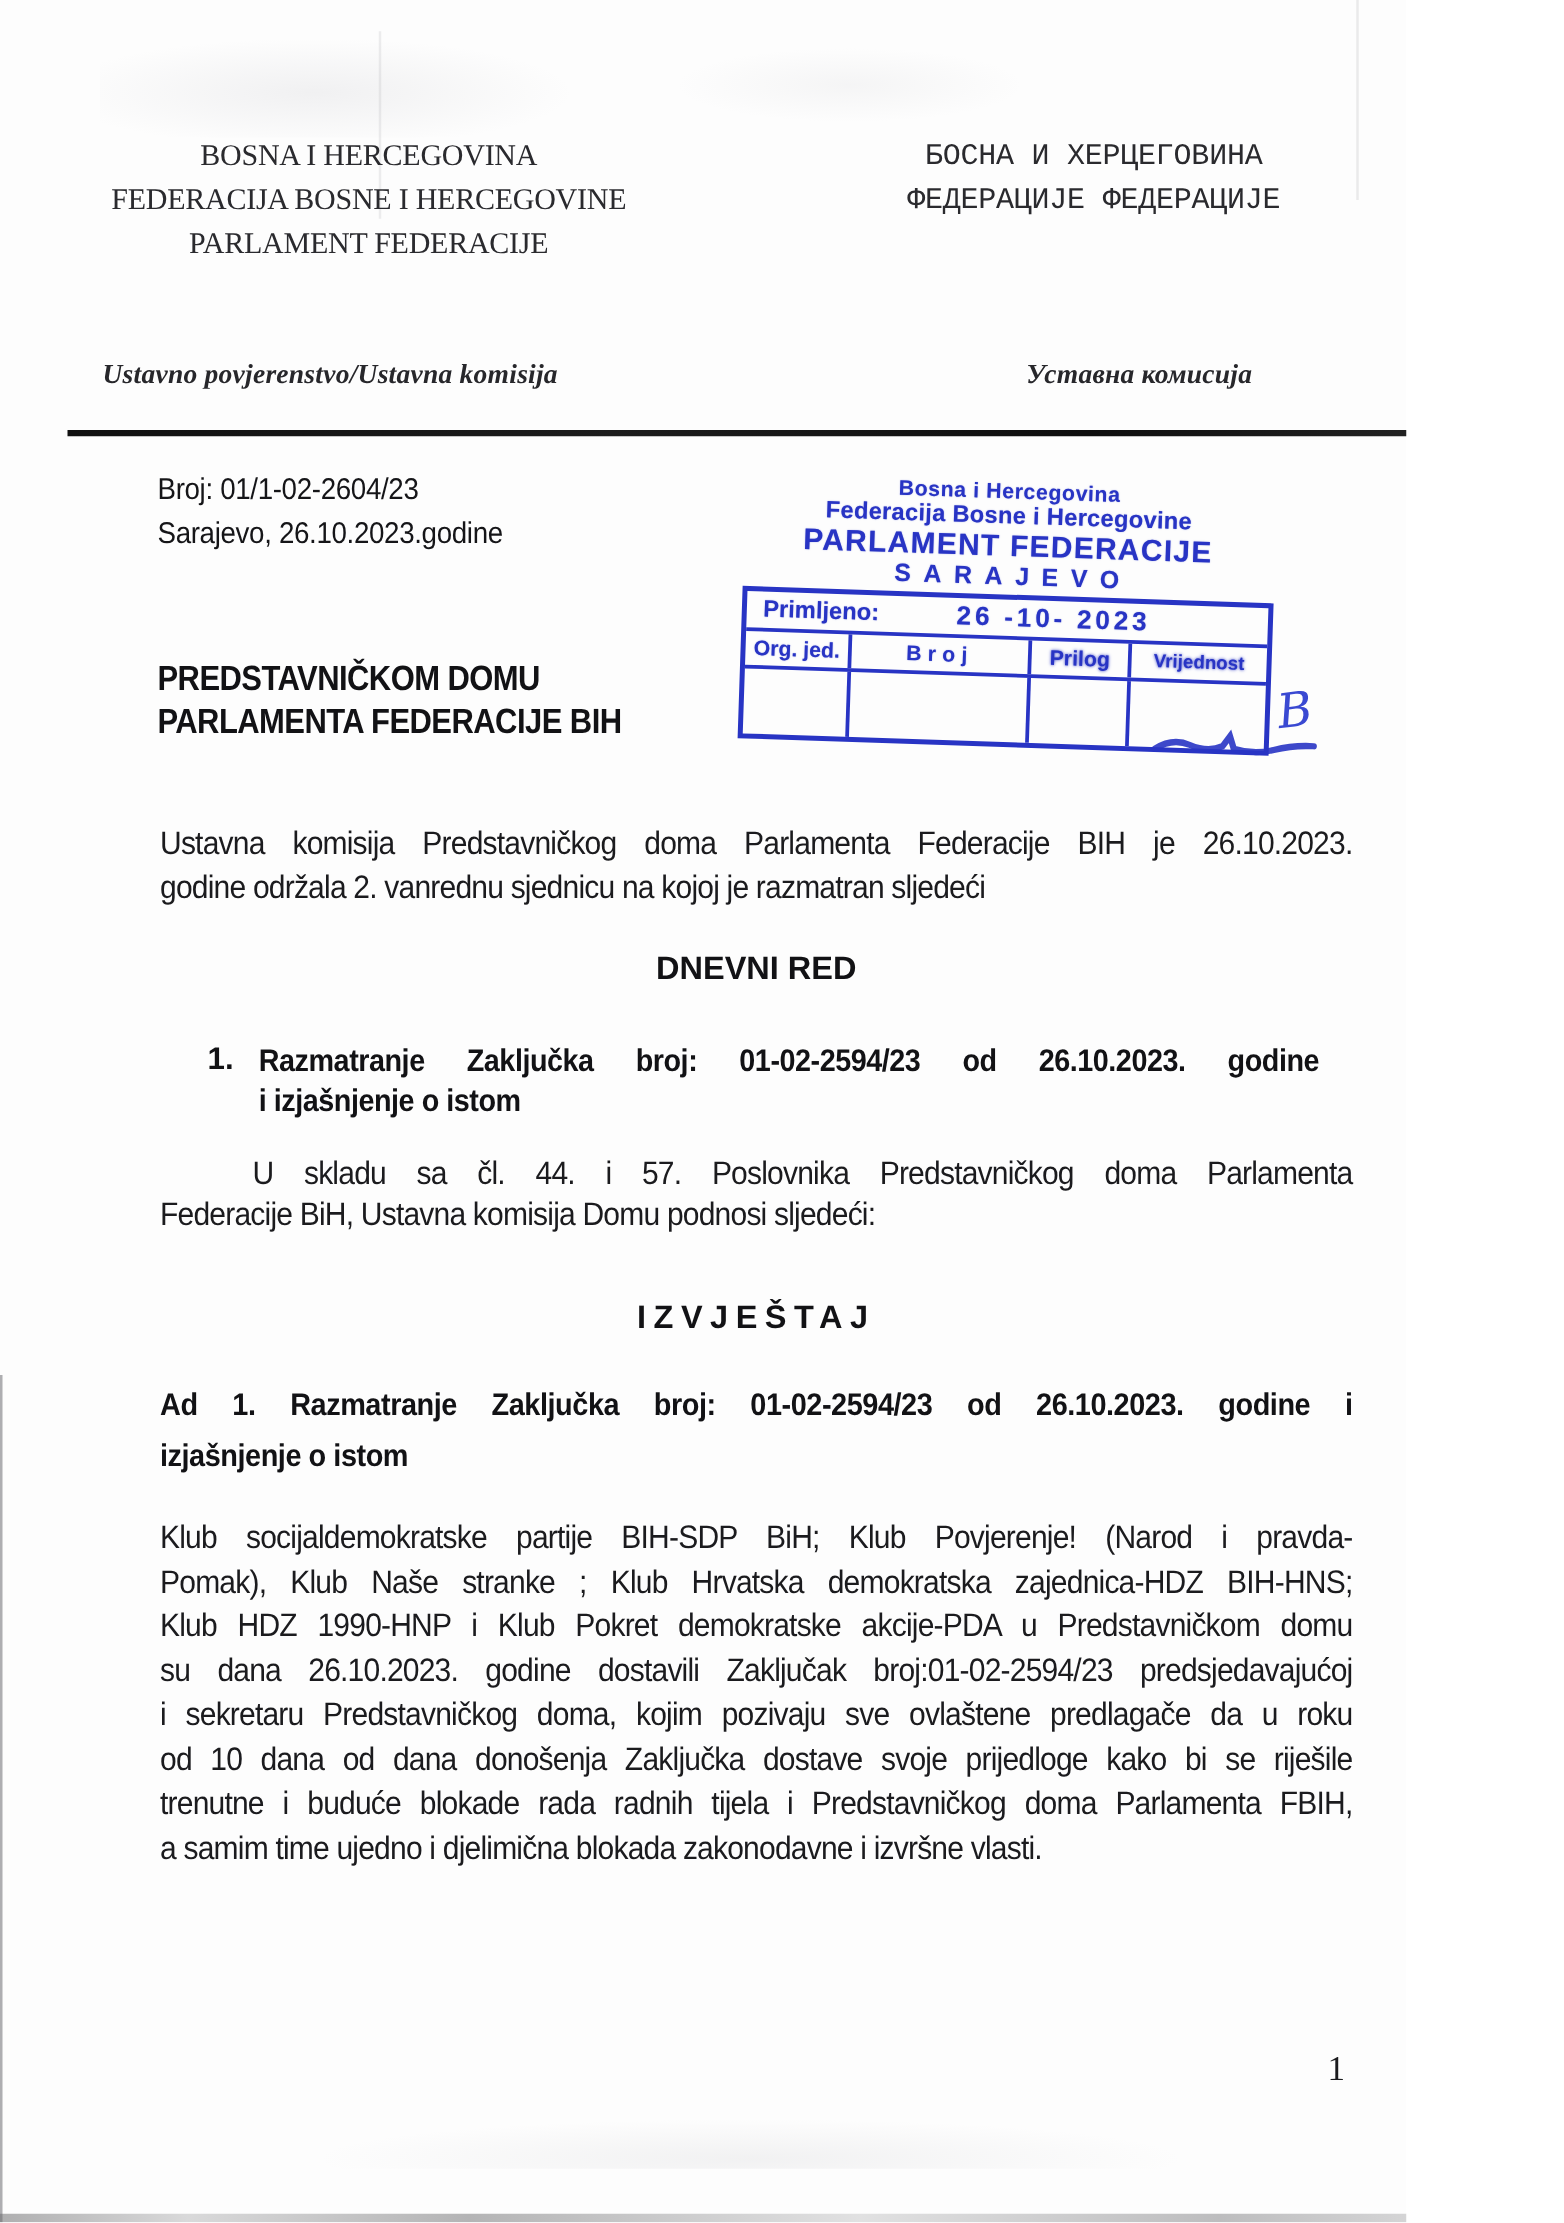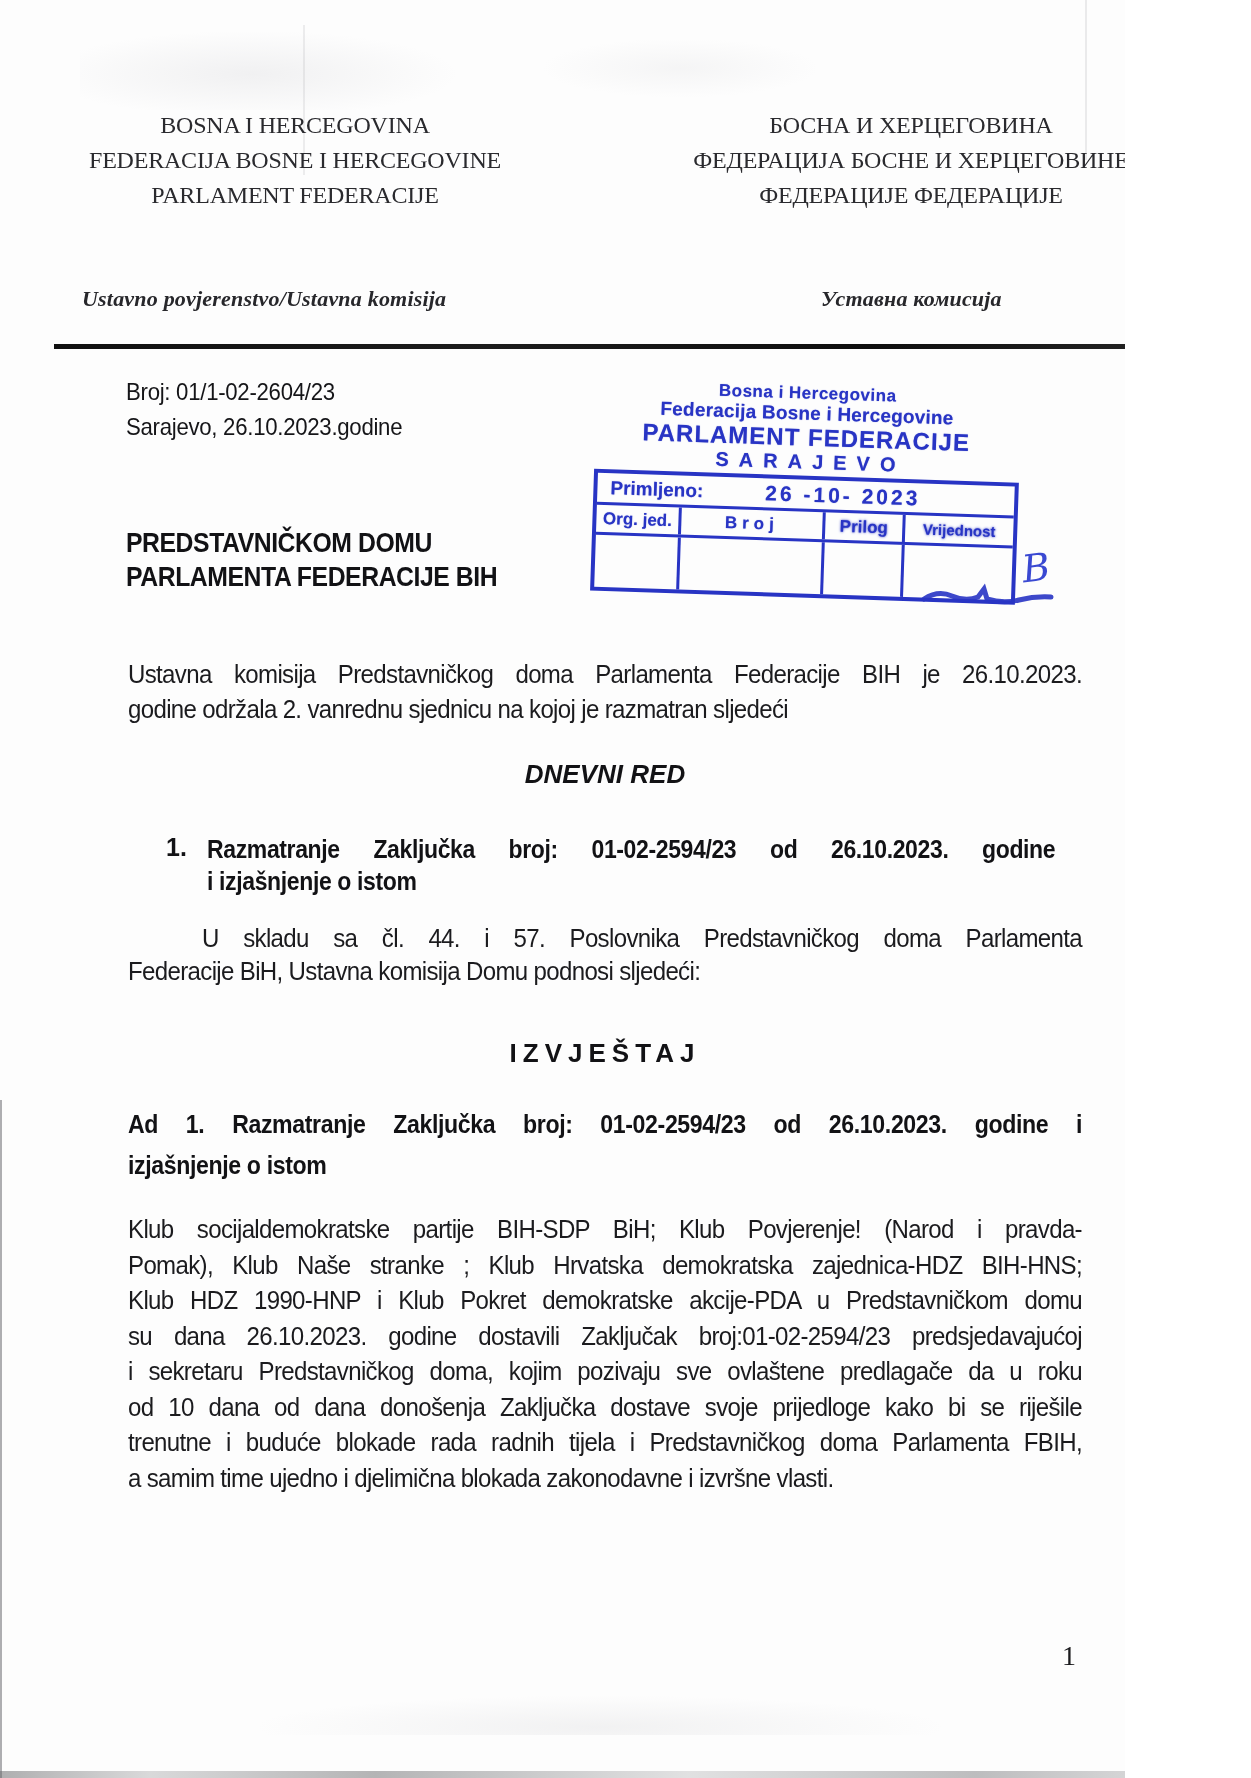--- a/index.html
+++ b/index.html
@@ -24,21 +24,21 @@
   .streak-c { left:1204px; top:0; width:7px; height:1778px; background:rgba(150,150,155,.16); }
   .edge-left { left:0; top:1100px; width:2px; height:678px; background:rgba(110,110,115,.55); }
   .bottom-band { left:0; bottom:0; width:1251px; height:7px;
     background:linear-gradient(90deg, rgba(110,110,112,.55) 0%, rgba(150,150,152,.35) 12%,
       rgba(120,120,122,.55) 30%, rgba(160,160,162,.30) 55%, rgba(125,125,128,.5) 78%, rgba(170,170,172,.25) 100%); }
 
   
   .hdr { font-family:"Liberation Serif", serif; color:#2a2a2e;
     font-size:24px; line-height:35px; text-align:center; letter-spacing:-0.2px; }
   .hdr-left  { left:75px;  top:108px; width:440px; }
-  .hdr-right { left:676px; top:108px; width:470px; }
+  .hdr-right { left:640px; top:108px; width:470px;font-family:Liberation Mono, monospace; }
   .committee { font-family:"Liberation Serif", serif; font-style:italic; font-weight:bold;
     font-size:22px; color:#27272b; letter-spacing:.2px;margin-left:16px; }
   .committee-left  { left:66px;  top:286px; }
   .committee-right { left:805px; top:286px; }
   .rule { left:54px; top:344px; width:1089px; height:5px;
     background:linear-gradient(90deg,#101010 0%,#1c1c1c 40%,#0e0e0e 75%,#232323 100%); }
 
   
   .cx   { transform:scaleX(.9244); transform-origin:0 0; }
   .ref  { left:126px; top:374px; font-size:24px; line-height:35px; color:#151518; letter-spacing:-0.3px; }
@@ -69,21 +69,21 @@
   .smudge-svg { left:920px; top:583px; }
 
   
   .bold-block { font-weight:bold; color:#121215; }
   .addressee { left:126px; top:526px; font-size:28px; line-height:34px;
     letter-spacing:-0.5px; transform:scaleX(.885); transform-origin:0 0; }
   .par { font-size:26px; line-height:35px; letter-spacing:-0.7px; color:#1b1b1e; width:1032px; }
   .j { text-align:justify; text-align-last:justify; }
   .intro { left:128px; top:657px; }
   .center-head { left:130px; top:759px; width:950px; text-align:center;
-    font-weight:bold; font-size:26px; color:#121215;font-style:italic; }
+    font-weight:bold; font-size:26px; color:#121215; }
   .item-num  { left:166px; top:833px; font-weight:bold; font-size:25px; color:#121215; }
   .item-lines { left:207px; top:833px; width:922px; transform:scaleX(.92); transform-origin:0 0;
     font-weight:bold; font-size:25px; line-height:32px; letter-spacing:-0.4px; color:#121215; }
   .legal { left:128px; top:922px; line-height:33px; }
   .indent1 { padding-left:80px; }
   .report-title { left:130px; top:1038px; width:950px; text-align:center;
     font-weight:bold; font-size:26px; letter-spacing:6px; color:#121215; }
   .ad-head { left:128px; top:1104px; width:1032px; transform:scaleX(.9244); transform-origin:0 0;
     font-weight:bold; font-size:25px; line-height:41px; letter-spacing:-0.4px; color:#121215; }
   .body-par { left:128px; top:1212px; line-height:35.5px; }
@@ -104,21 +104,20 @@
   <div class="abs bottom-band"></div>
 
   <div class="abs hdr hdr-left">
     <div>BOSNA I HERCEGOVINA</div>
     <div>FEDERACIJA BOSNE I HERCEGOVINE</div>
     <div>PARLAMENT FEDERACIJE</div>
   </div>
 
   <div class="abs hdr hdr-right">
     <div>БОСНА И ХЕРЦЕГОВИНА</div>
-    <div>ФЕДЕРАЦИЈА БОСНЕ И ХЕРЦЕГОВИНЕ</div>
     <div>ФЕДЕРАЦИЈЕ ФЕДЕРАЦИЈЕ</div>
   </div>
   <div class="abs committee committee-left">Ustavno povjerenstvo/Ustavna komisija</div>
   <div class="abs committee committee-right">Уставна комисија</div>
   <div class="abs rule"></div>
 
   <div class="abs ref cx">
     <div>Broj: 01/1-02-2604/23</div>
     <div>Sarajevo, 26.10.2023.godine</div>
   </div>

